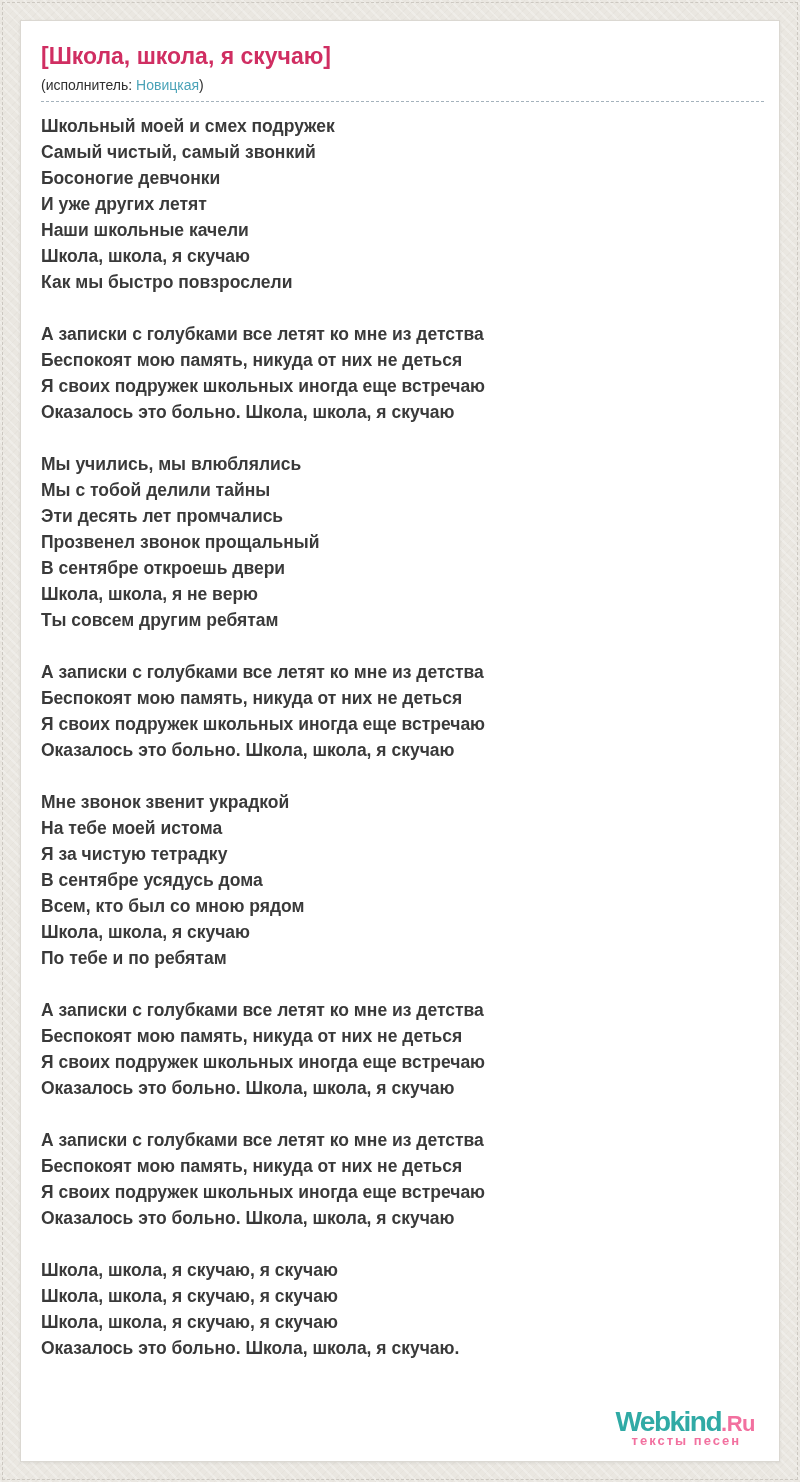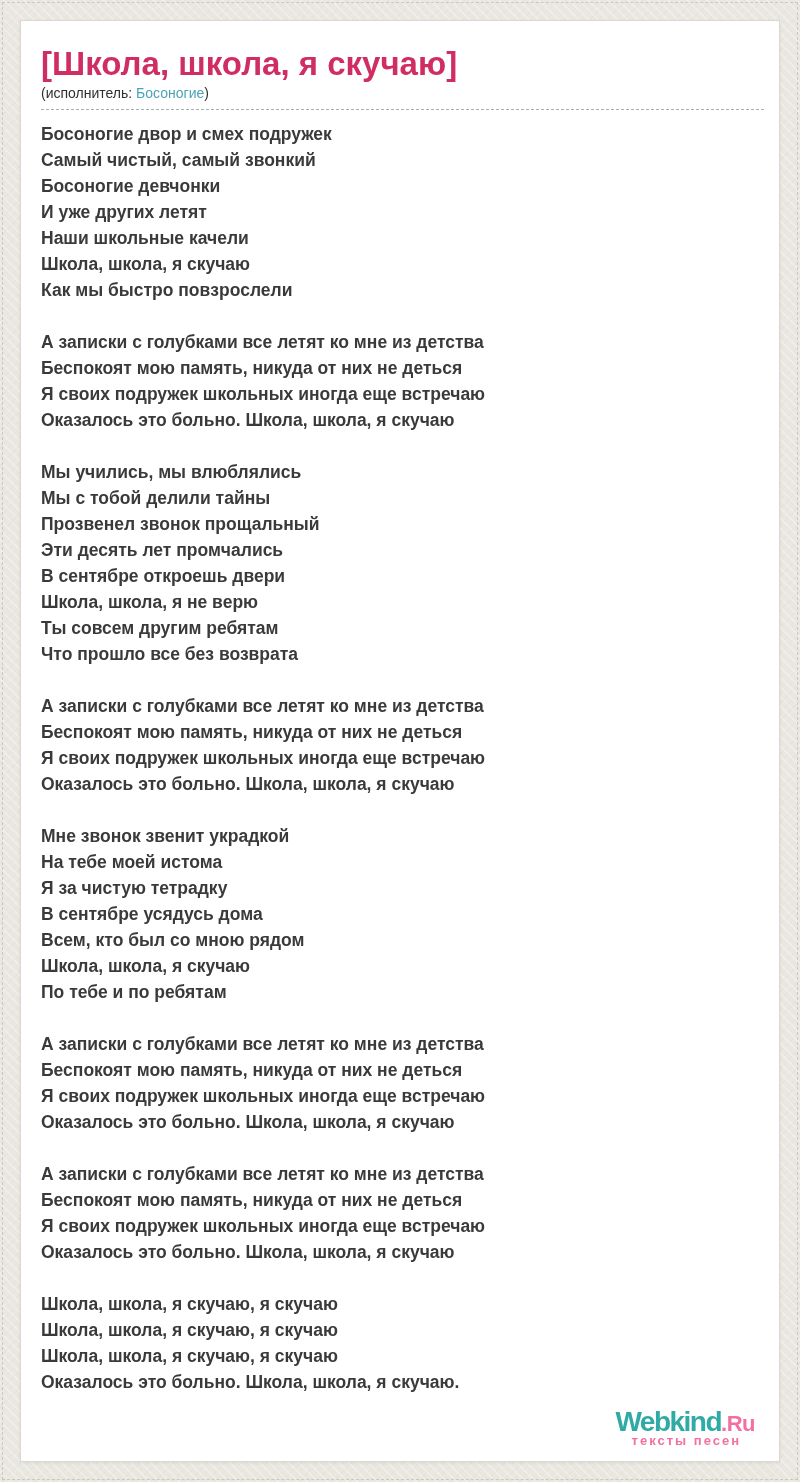--- a/index.html
+++ b/index.html
@@ -32,25 +32,24 @@
   .card{
     position:absolute;
     left:20px;top:20px;width:760px;height:1442px;
     background:#ffffff;
     border:1px solid #dbd8d2;
     box-shadow:0 1px 3px rgba(0,0,0,.07);
     padding:20px 15px 0 20px;
   }
   .song-title{
     color:var(--accent_pink);
-    font-size:33px;
+    font-size:23px;
     font-weight:bold;
     line-height:30px;
     letter-spacing:0;
-    margin-top:8px;
   }
   .artist-line{
     margin-top:5px;
     font-size:14px;
     color:#2f2f2f;
     line-height:18px;
     padding-bottom:7px;
     border-bottom:1px dashed #a4b2bc;
   }
   .artist-link{
@@ -99,48 +98,47 @@
 </head>
 <body>
 
 <div class="stitch-border"></div>
 
 <div class="card">
 
   <h1 class="song-title">[Школа, школа, я скучаю]</h1>
 
   <div class="artist-line">
-    <span>(исполнитель: </span><a class="artist-link">Босоногие</a><span>)</span>
+    <span>(исполнитель: </span><a class="artist-link">Новицкая</a><span>)</span>
   </div>
 
   <div class="lyrics">
       <div class="stanza">
-        <div class="line">Босоногие двор и смех подружек</div>
+        <div class="line">Школьный моей и смех подружек</div>
         <div class="line">Самый чистый, самый звонкий</div>
         <div class="line">Босоногие девчонки</div>
         <div class="line">И уже других летят</div>
         <div class="line">Наши школьные качели</div>
         <div class="line">Школа, школа, я скучаю</div>
         <div class="line">Как мы быстро повзрослели</div>
       </div>
       <div class="stanza">
         <div class="line">А записки с голубками все летят ко мне из детства</div>
         <div class="line">Беспокоят мою память, никуда от них не деться</div>
         <div class="line">Я своих подружек школьных иногда еще встречаю</div>
         <div class="line">Оказалось это больно. Школа, школа, я скучаю</div>
       </div>
       <div class="stanza">
         <div class="line">Мы учились, мы влюблялись</div>
         <div class="line">Мы с тобой делили тайны</div>
+        <div class="line">Эти десять лет промчались</div>
         <div class="line">Прозвенел звонок прощальный</div>
-        <div class="line">Эти десять лет промчались</div>
         <div class="line">В сентябре откроешь двери</div>
         <div class="line">Школа, школа, я не верю</div>
         <div class="line">Ты совсем другим ребятам</div>
-        <div class="line">Что прошло все без возврата</div>
       </div>
       <div class="stanza">
         <div class="line">А записки с голубками все летят ко мне из детства</div>
         <div class="line">Беспокоят мою память, никуда от них не деться</div>
         <div class="line">Я своих подружек школьных иногда еще встречаю</div>
         <div class="line">Оказалось это больно. Школа, школа, я скучаю</div>
       </div>
       <div class="stanza">
         <div class="line">Мне звонок звенит украдкой</div>
         <div class="line">На тебе моей истома</div>

